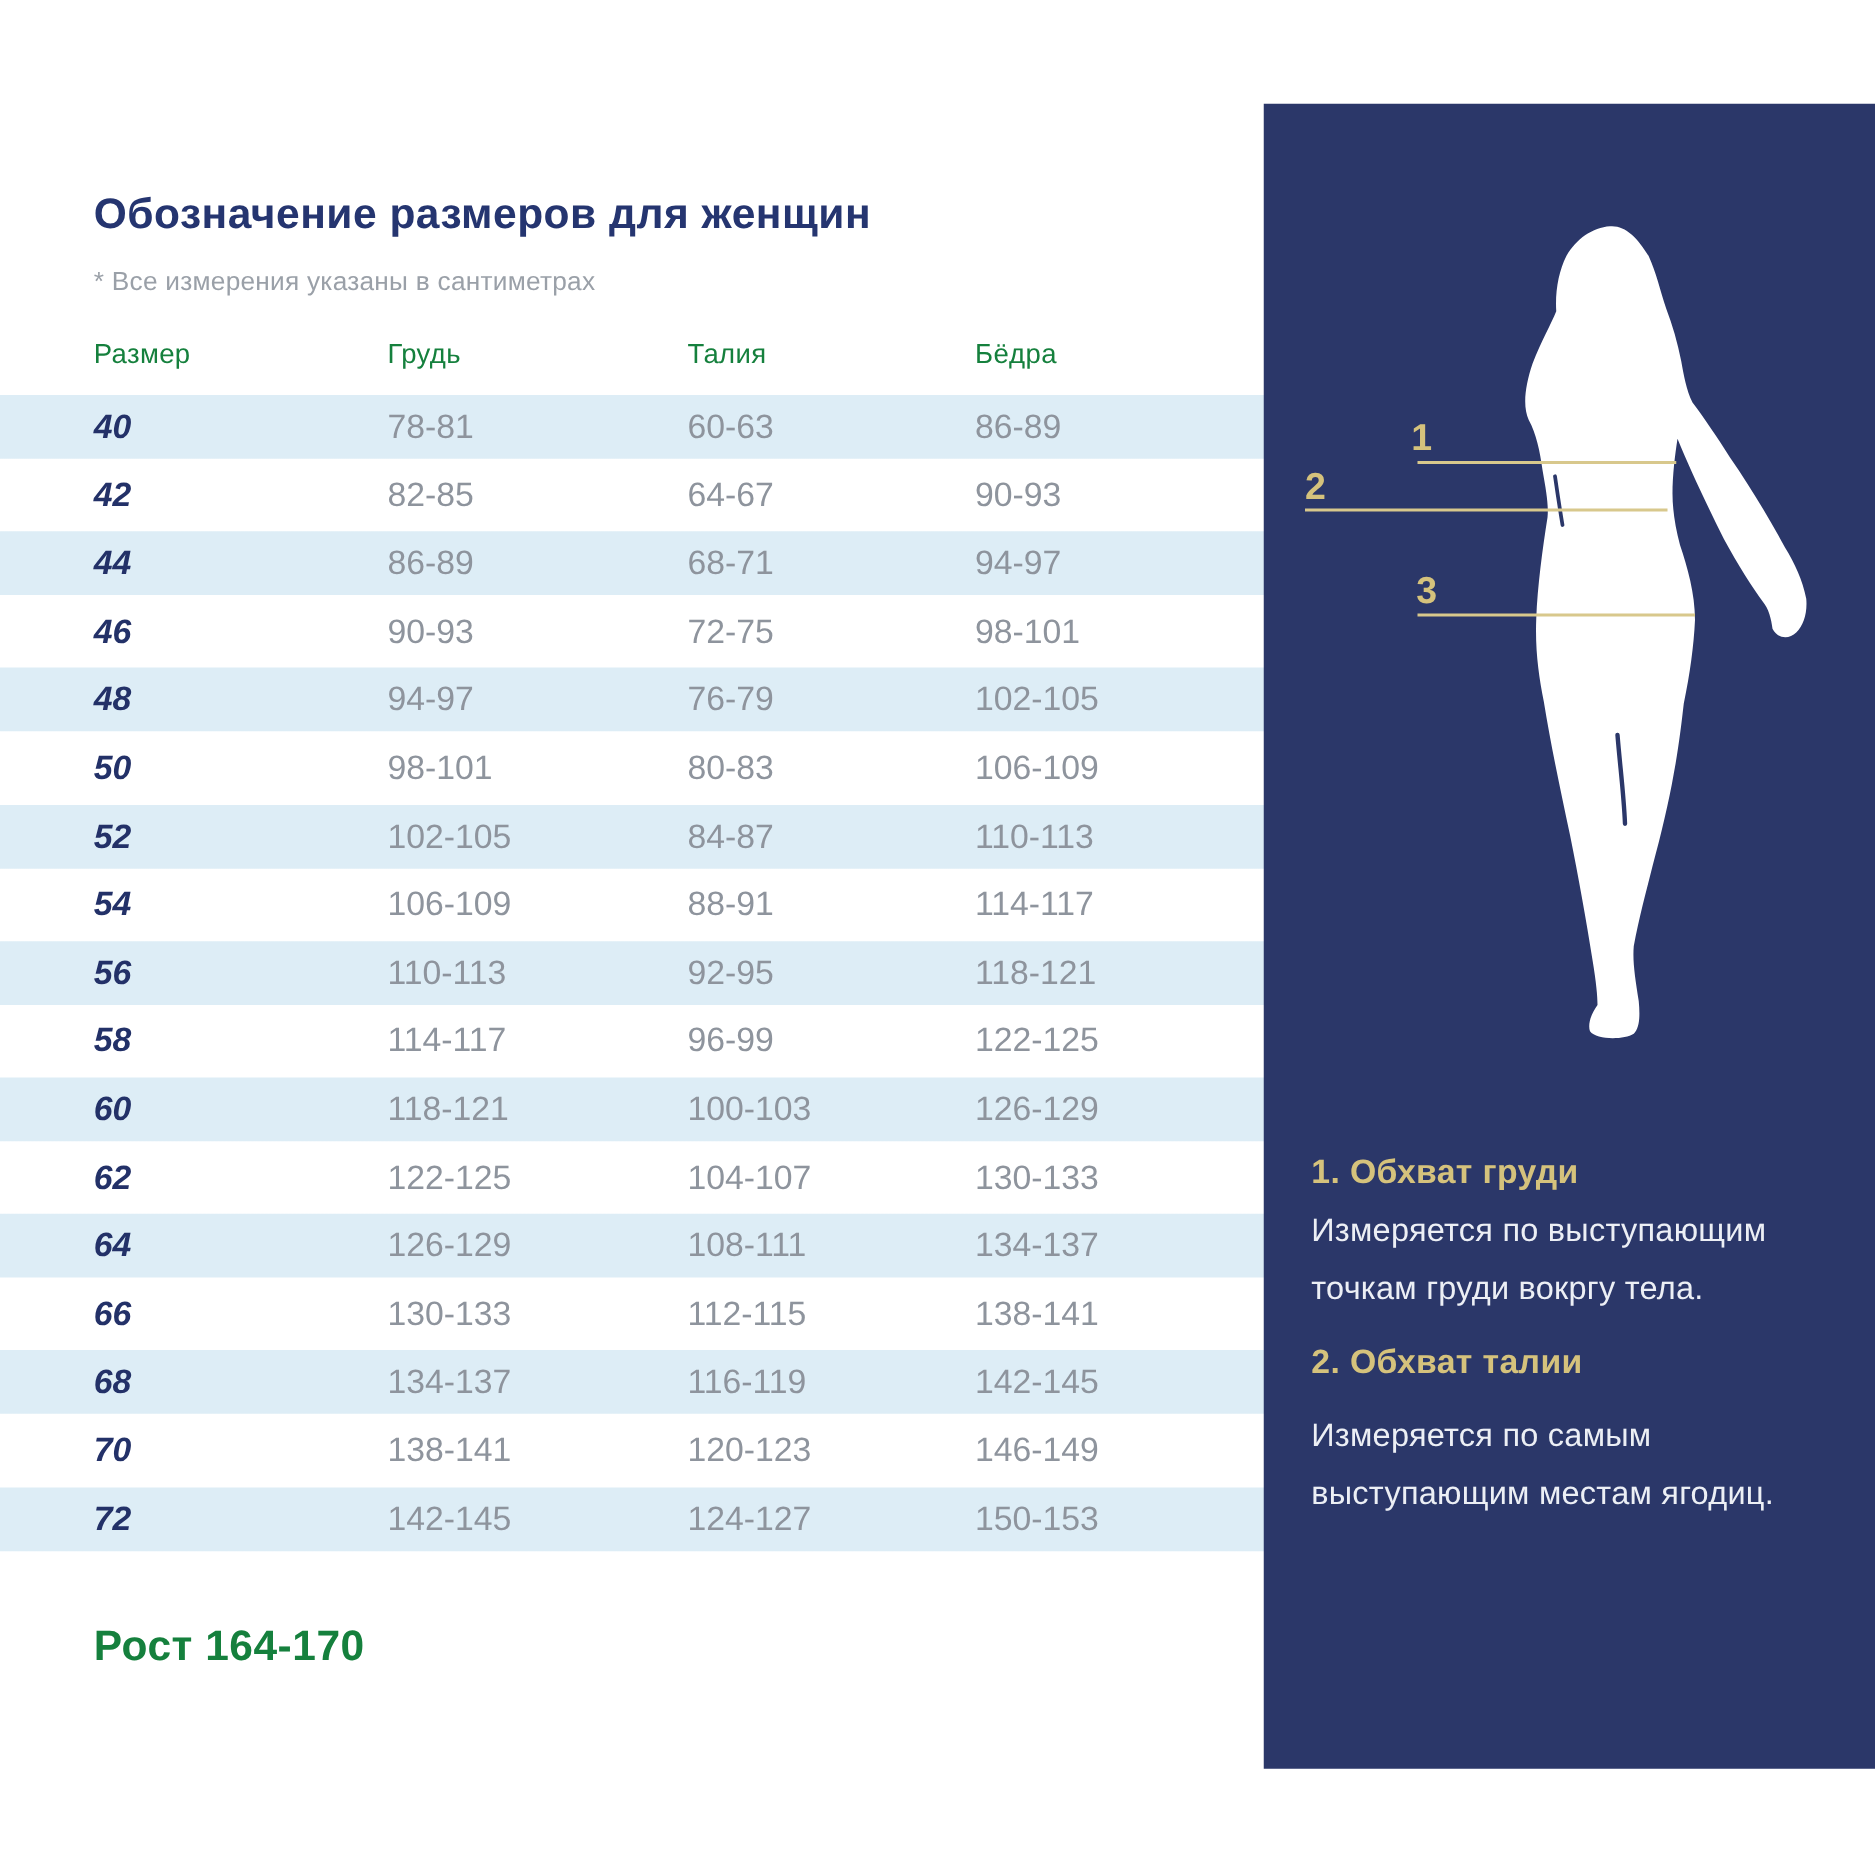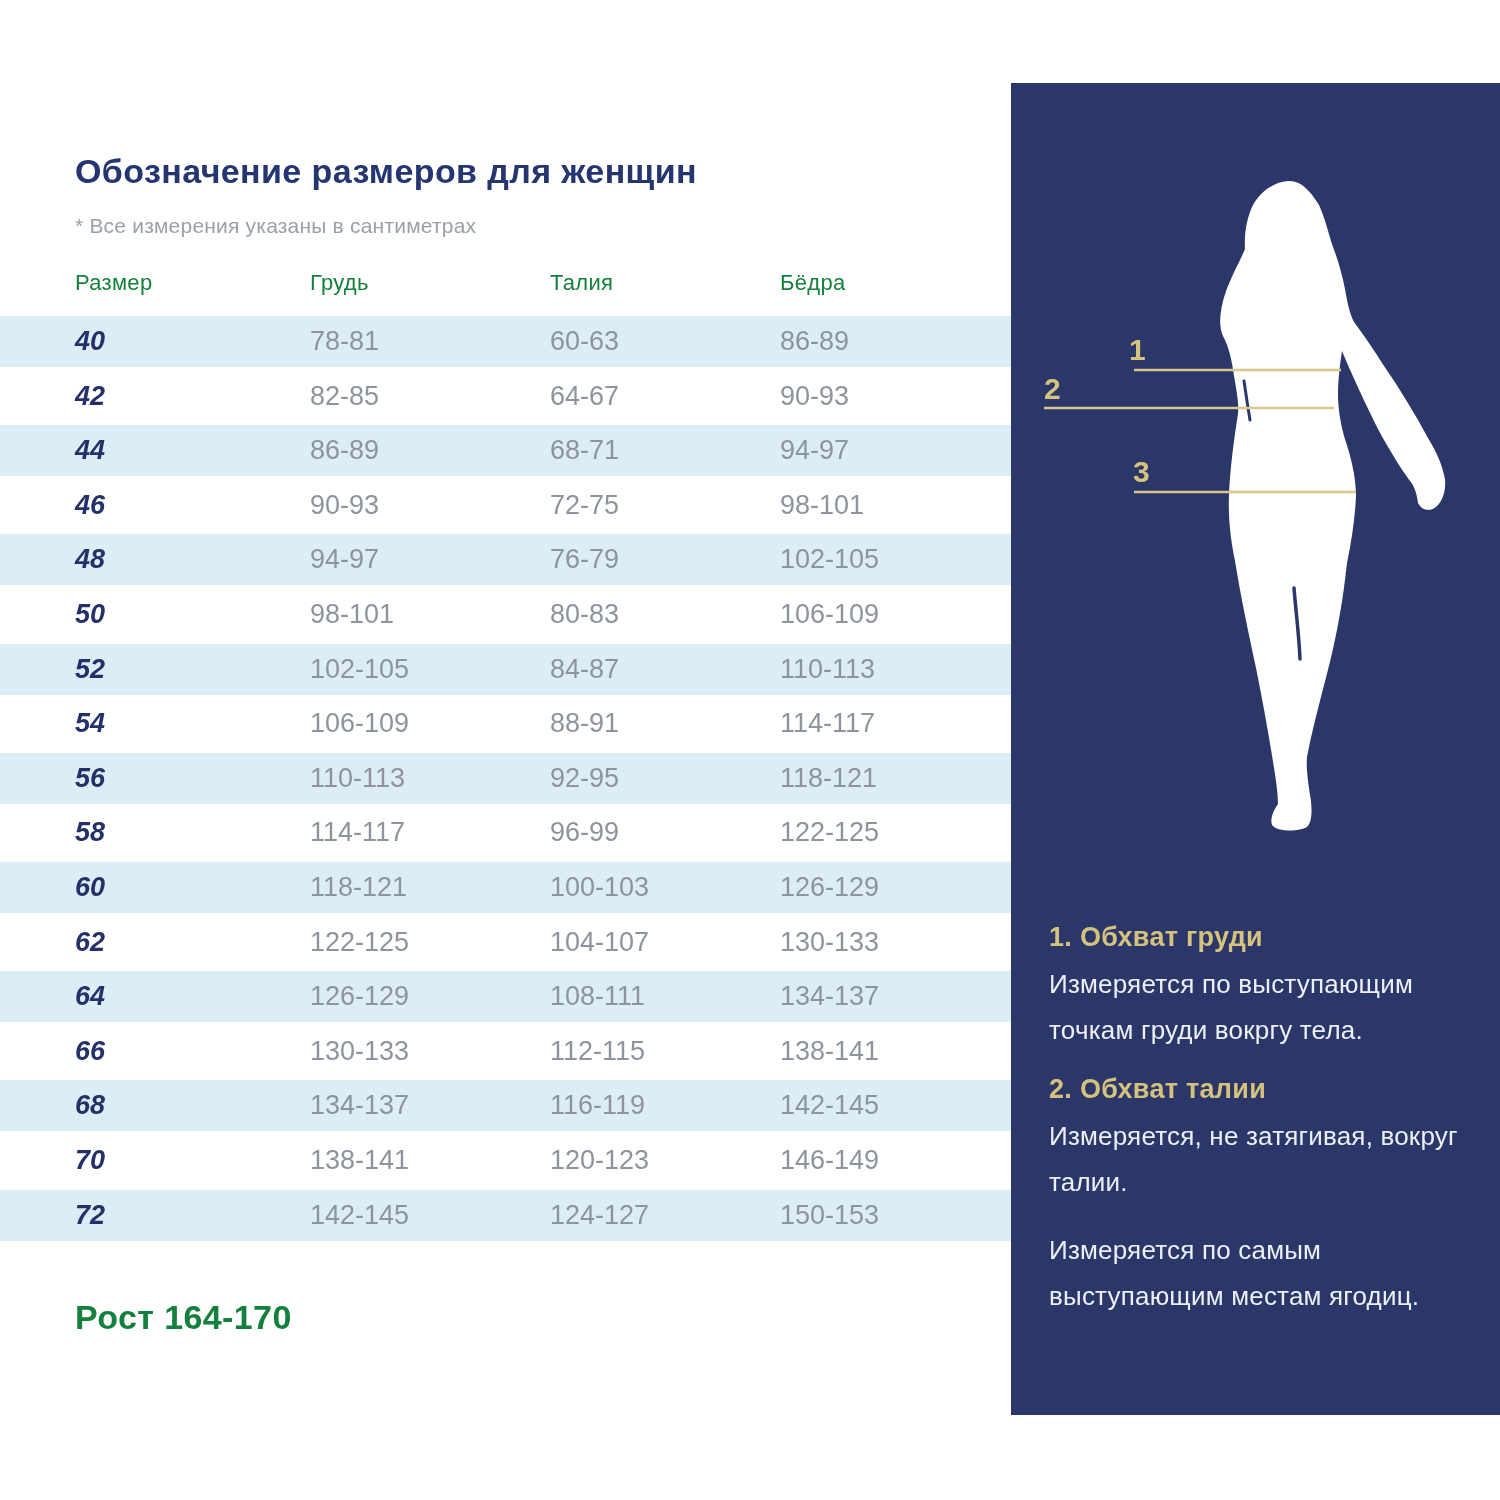--- a/index.html
+++ b/index.html
@@ -232,21 +232,20 @@
       <text class="marker-num" x="122" y="399">3</text>
     </svg>
 
     <div class="legend">
       <div class="legend-item">
         <h3>1. Обхват груди</h3>
         <p>Измеряется по  выступающим точкам груди вокргу тела.</p>
       </div>
       <div class="legend-item">
         <h3>2. Обхват талии</h3>
-        <p>Измеряется, не затягивая, вокруг талии.</p>
       </div>
       <div class="legend-item">
         <p>Измеряется по самым выступающим местам ягодиц.</p>
       </div>
     </div>
   </div>
 
 </div>
 
 </body></html>

